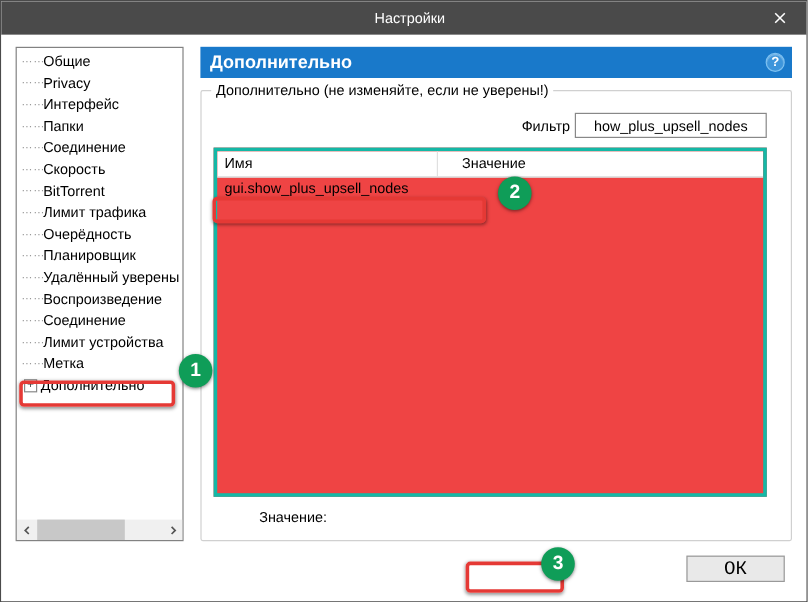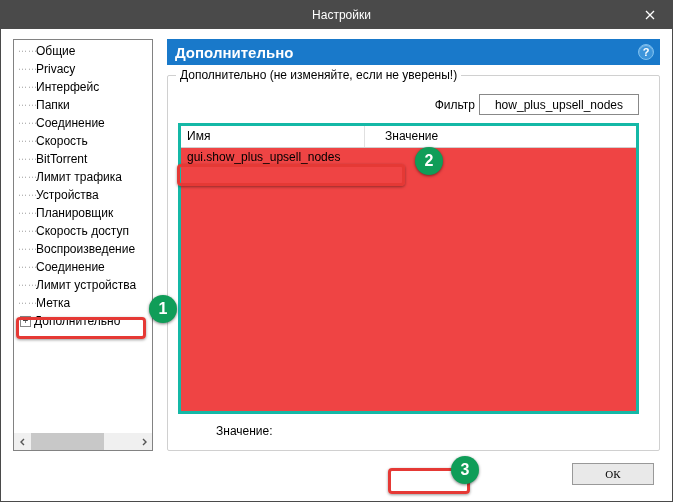--- a/index.html
+++ b/index.html
@@ -185,21 +185,21 @@
     justify-content: flex-end;
     align-items: center;
     gap: 8px;
     padding-right: 6px;
     margin-top: 6px;
   }
   .btn {
     min-width: 82px; height: 22px;
     border: 1px solid #999;
     background: #e9e9e9;
-    font-family: Liberation Serif, serif; font-size: 11px;
+    font-family: Liberation Mono, monospace; font-size: 16px;
     padding: 0 10px;
     cursor: default;
   }
   .btn:disabled { color: #9a9a9a; background: #efefef; border-color: #c8c8c8; }
   .hl-red {
     position: absolute;
     border: 3px solid #e53935;
     border-radius: 4px;
     box-shadow: 0 1px 3px rgba(0,0,0,0.4);
     pointer-events: none;
@@ -259,29 +259,29 @@
       <div class="tree-item">
           <span class="tree-dots">⋯⋯</span>
           <span>BitTorrent</span>
         </div>
       <div class="tree-item">
           <span class="tree-dots">⋯⋯</span>
           <span>Лимит трафика</span>
         </div>
       <div class="tree-item">
           <span class="tree-dots">⋯⋯</span>
-          <span>Устройства</span>
+          <span>Очерёдность</span>
         </div>
       <div class="tree-item">
           <span class="tree-dots">⋯⋯</span>
           <span>Планировщик</span>
         </div>
       <div class="tree-item">
           <span class="tree-dots">⋯⋯</span>
-          <span>Скорость доступ</span>
+          <span>Удалённый уверены</span>
         </div>
       <div class="tree-item">
           <span class="tree-dots">⋯⋯</span>
           <span>Воспроизведение</span>
         </div>
       <div class="tree-item">
           <span class="tree-dots">⋯⋯</span>
           <span>Соединение</span>
         </div>
       <div class="tree-item">

